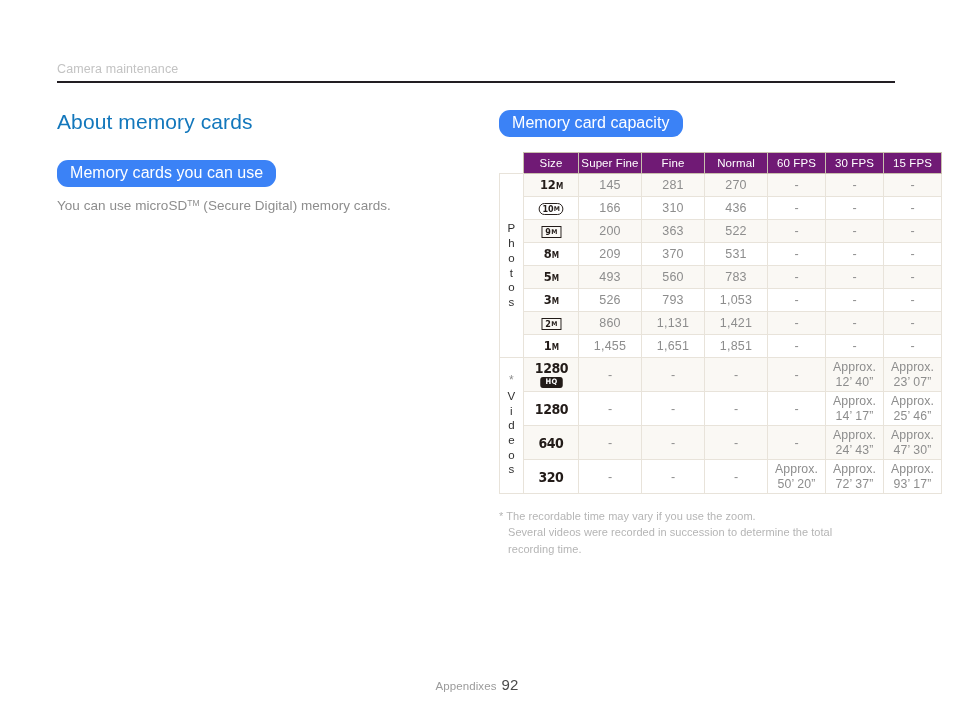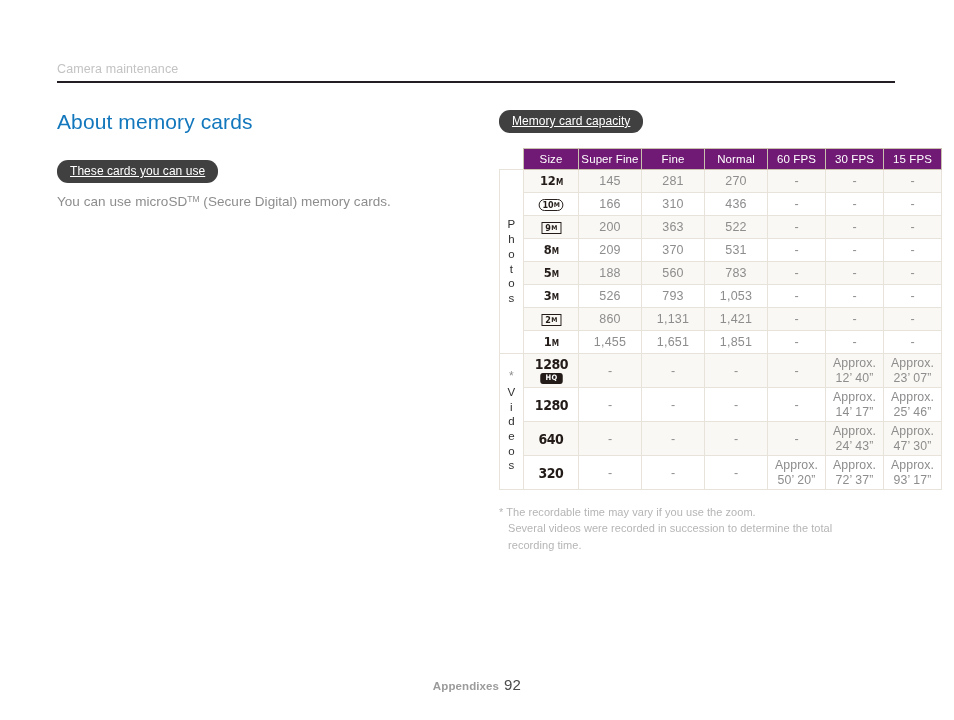--- a/index.html
+++ b/index.html
@@ -49,29 +49,28 @@
   .page-title {
     font-size: 21px;
     color: #1277bc;
     font-weight: 400;
     letter-spacing: .1px;
     margin: 0 0 27px 0;
     line-height: 1.1;
   }
   .pill {
     display: inline-block;
-    background: #404040;
+    background: #3b82f6;
     color: #ffffff;
-    font-size: 12px;
+    font-size: 16px;
     line-height: 1;
     padding: 5px 13px 6px 13px;
     border-radius: 11px;
     letter-spacing: .05px;
     white-space: nowrap;
-    text-decoration: underline;
   }
   .body-text {
     font-size: 13.5px;
     color: #8d8d8d;
     line-height: 1.45;
     margin: 9px 0 0 0;
     letter-spacing: .05px;
   }
   .body-text sup,
   .tm {
@@ -248,40 +247,39 @@
     left: 0;
     right: 0;
     top: 676px;
     text-align: center;
     white-space: nowrap;
   }
   .pg-footer .lbl {
     font-size: 11.5px;
     color: #9b9b9b;
     letter-spacing: .1px;
-    font-weight: bold;
   }
   .pg-footer .num {
     font-size: 15px;
     color: #4a4a4a;
     margin-left: 5px;
     letter-spacing: .2px;
   }
 </style>
 </head>
 <body>
 
 <div class="page">
 
   <div class="running-head">Camera maintenance</div>
   <div class="head-rule"></div>
 
   <div class="col-left">
     <h1 class="page-title">About memory cards</h1>
-    <div class="pill">These cards you can use</div>
+    <div class="pill">Memory cards you can use</div>
     <p class="body-text"><span>You can use microSD</span><sup class="tm">TM</sup><span> (Secure Digital) memory cards.</span></p>
   </div>
 
   <div class="col-right">
     <div class="pill">Memory card capacity</div>
 
     <div class="tbl-wrap">
       <table class="cap">
         <colgroup>
           <col class="col-rowlabel">
@@ -362,21 +360,21 @@
               <td class="val">531</td>
               <td class="dash">-</td>
               <td class="dash">-</td>
               <td class="dash">-</td>
             </tr>
             <tr class="odd">
               <td class="size-cell"><span class="lcd">
                   <span>5</span>
                   <span class="mm">M</span>
                 </span></td>
-              <td class="val">188</td>
+              <td class="val">493</td>
               <td class="val">560</td>
               <td class="val">783</td>
               <td class="dash">-</td>
               <td class="dash">-</td>
               <td class="dash">-</td>
             </tr>
             <tr class="even">
               <td class="size-cell"><span class="lcd">
                   <span>3</span>
                   <span class="mm">M</span>

